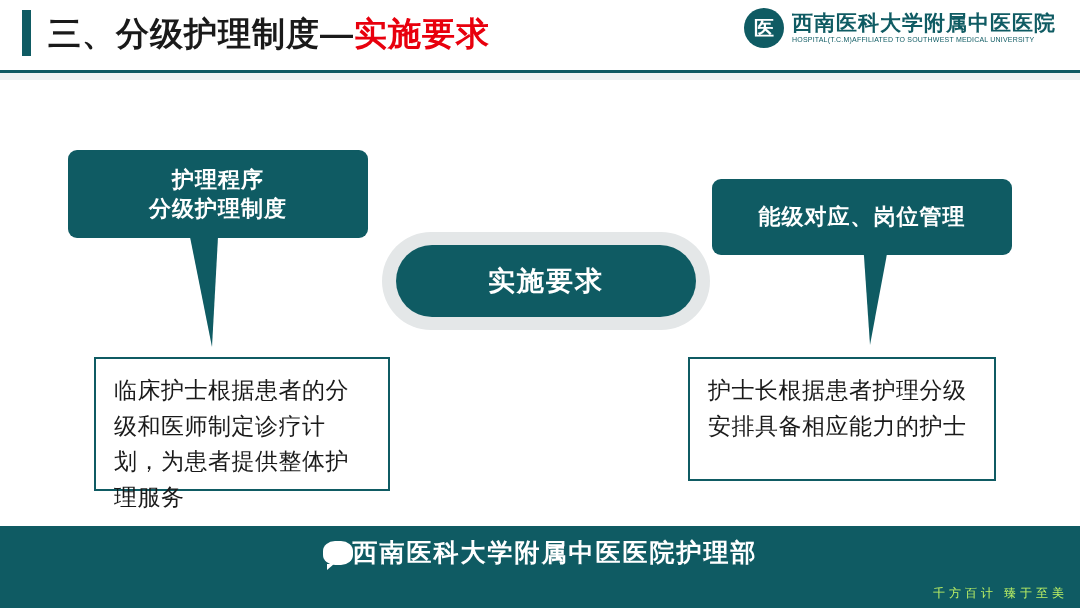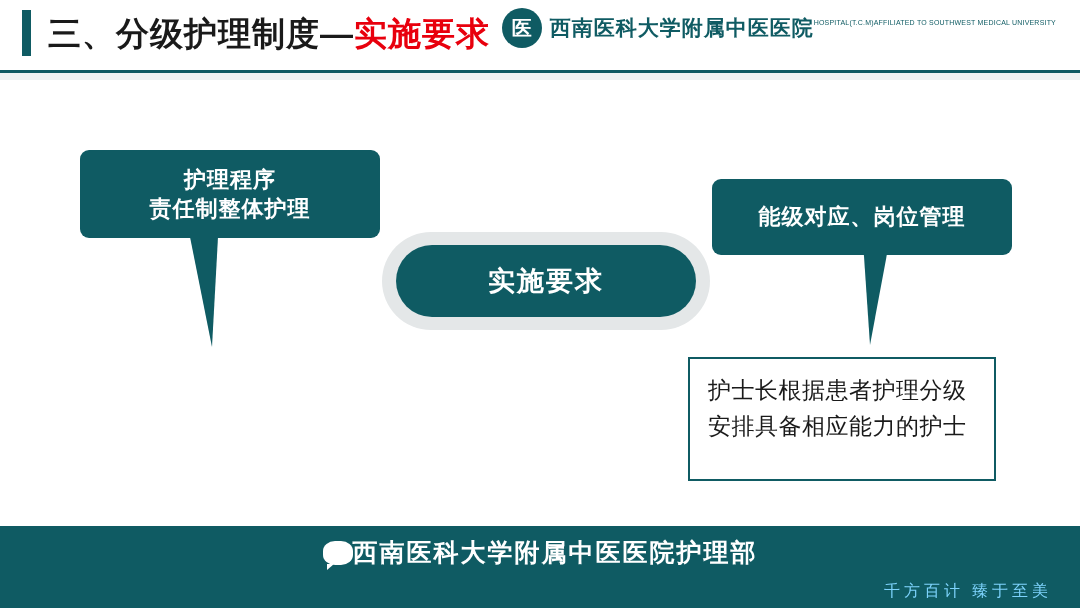--- a/index.html
+++ b/index.html
@@ -85,21 +85,21 @@
     color: #ffffff;
     display: flex;
     align-items: center;
     justify-content: center;
     font-size: 20px;
     font-weight: bold;
     flex: none;
   }
   .logo-text {
     display: flex;
-    flex-direction: row;
+    flex-direction: column;
     line-height: 1.05;
   }
   .logo-cn {
     font-size: 21px;
     font-weight: bold;
     color: #0f5b63;
     letter-spacing: 1px;
     white-space: nowrap;
   }
   .logo-en {
@@ -144,21 +144,21 @@
     border-radius: 9px;
     color: #ffffff;
     font-weight: bold;
     display: flex;
     align-items: center;
     justify-content: center;
     text-align: center;
     line-height: 1.32;
   }
   .bubble-left {
-    left: 80px;
+    left: 68px;
     top: 150px;
     width: 300px;
     height: 88px;
     font-size: 22px;
     letter-spacing: 1px;
   }
   .bubble-right {
     left: 712px;
     top: 152px;
     width: 300px;
@@ -257,24 +257,24 @@
   }
   .footer-text {
     color: #ffffff;
     font-size: 25px;
     font-weight: bold;
     letter-spacing: 2px;
     white-space: nowrap;
   }
   .footer-slogan {
     position: absolute;
-    right: 28px;
+    right: 12px;
     bottom: 6px;
-    color: #7dd3fc;
-    font-size: 16px;
+    color: #bef264;
+    font-size: 12px;
     letter-spacing: 4px;
     font-family: "Liberation Serif", serif;
     white-space: nowrap;
   }
 </style>
 </head>
 <body>
 
 <div class="slide">
 
@@ -293,23 +293,24 @@
   <div class="header-rule"></div>
   <div class="header-rule-sub"></div>
 
   <div class="center-pill-outer"></div>
   <div class="center-pill-inner">实施要求</div>
 
   <div class="tail tail-left"></div>
   <div class="bubble bubble-left">
     <div>
       <div>护理程序</div>
-      <div>责任制整体护理</div>
+      <div>分级护理制度</div>
     </div>
   </div>
+  <div class="textbox textbox-left">临床护士根据患者的分级和医师制定诊疗计划，为患者提供整体护理服务</div>
 
   <div class="tail tail-right"></div>
   <div class="bubble bubble-right">能级对应、岗位管理</div>
   <div class="textbox textbox-right">护士长根据患者护理分级安排具备相应能力的护士</div>
 
   <div class="footer-divider"></div>
   <div class="footer">
     <div class="footer-row">
       <div class="wechat-icon"></div>
       <div class="footer-text">西南医科大学附属中医医院护理部</div>

